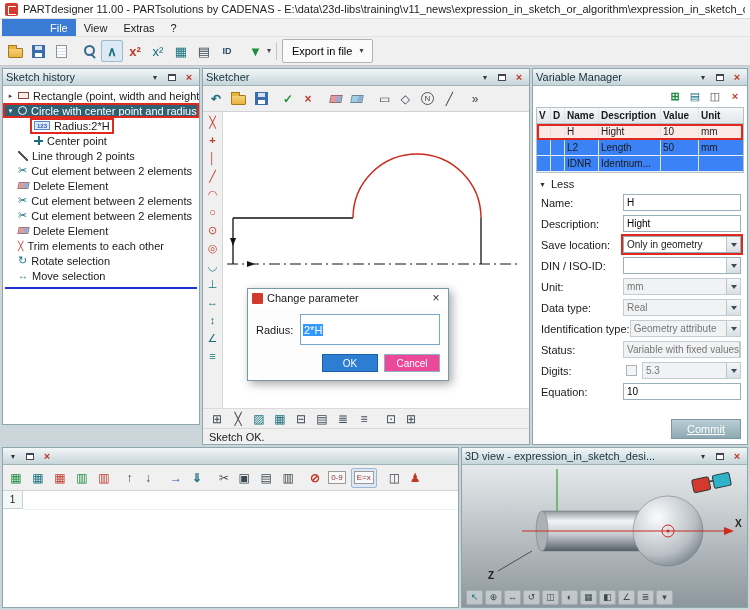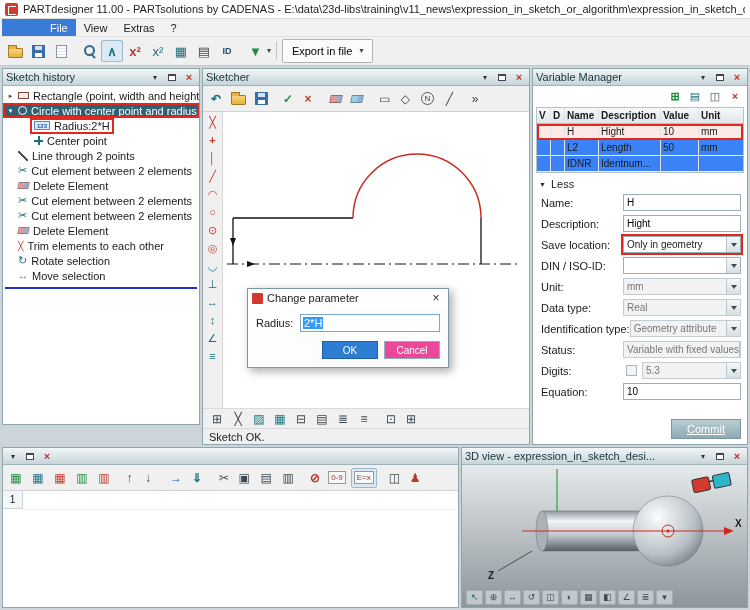--- a/index.html
+++ b/index.html
@@ -98,21 +98,21 @@
 
   
   .dialog{position:absolute;left:24px;top:176px;width:202px;background:#fdfdfd;border:1px solid #7a98a8;box-shadow:3px 3px 9px rgba(0,0,0,.35);}
   .dlg-hdr{height:18px;background:#fff;display:flex;align-items:center;gap:4px;padding:0 4px;}
   .dlg-icon{width:11px;height:11px;background:#d23a2e;border-radius:1px;flex:none;}
   .dlg-title{flex:1;font-size:11px;}
   .dlg-close{width:16px;text-align:center;font-size:12px;color:#333;}
   .dlg-body{padding:7px 8px 8px;}
   .dlg-row{display:flex;align-items:center;gap:6px;}
   .dlg-label{width:38px;flex:none;}
-  .dlg-input{flex:1;height:18px;background:#fff;border:1px solid #7aa7cc;display:flex;align-items:center;padding:0 2px;}
+  .dlg-input{flex:1;height:31px;background:#fff;border:1px solid #7aa7cc;display:flex;align-items:center;padding:0 2px;}
   .dlg-input .sel{background:#3399ff;color:#fff;padding:0 1px;}
   .dlg-btns{display:flex;justify-content:flex-end;gap:6px;margin-top:9px;}
   .btn-ok{width:56px;height:18px;background:#2d7dd2;border:1px solid #1c5fa8;color:#fff;font-size:10px;font-family:inherit;}
   .btn-cancel{width:56px;height:18px;background:#ec4899;border:1px solid #8fb0c4;color:#fff;font-size:10px;font-family:inherit;}
 
   
   .vm-body{flex:1;display:flex;flex-direction:column;min-height:0;background:#fff;}
   .vm-tools{display:flex;justify-content:flex-end;gap:2px;padding:2px 3px;}
   .vm-tools .tb2-btn{min-width:18px;height:16px;font-size:11px;}
   .vm-table{margin:1px 3px 2px;border:1px solid #b7c2c8;font-size:10px;}

